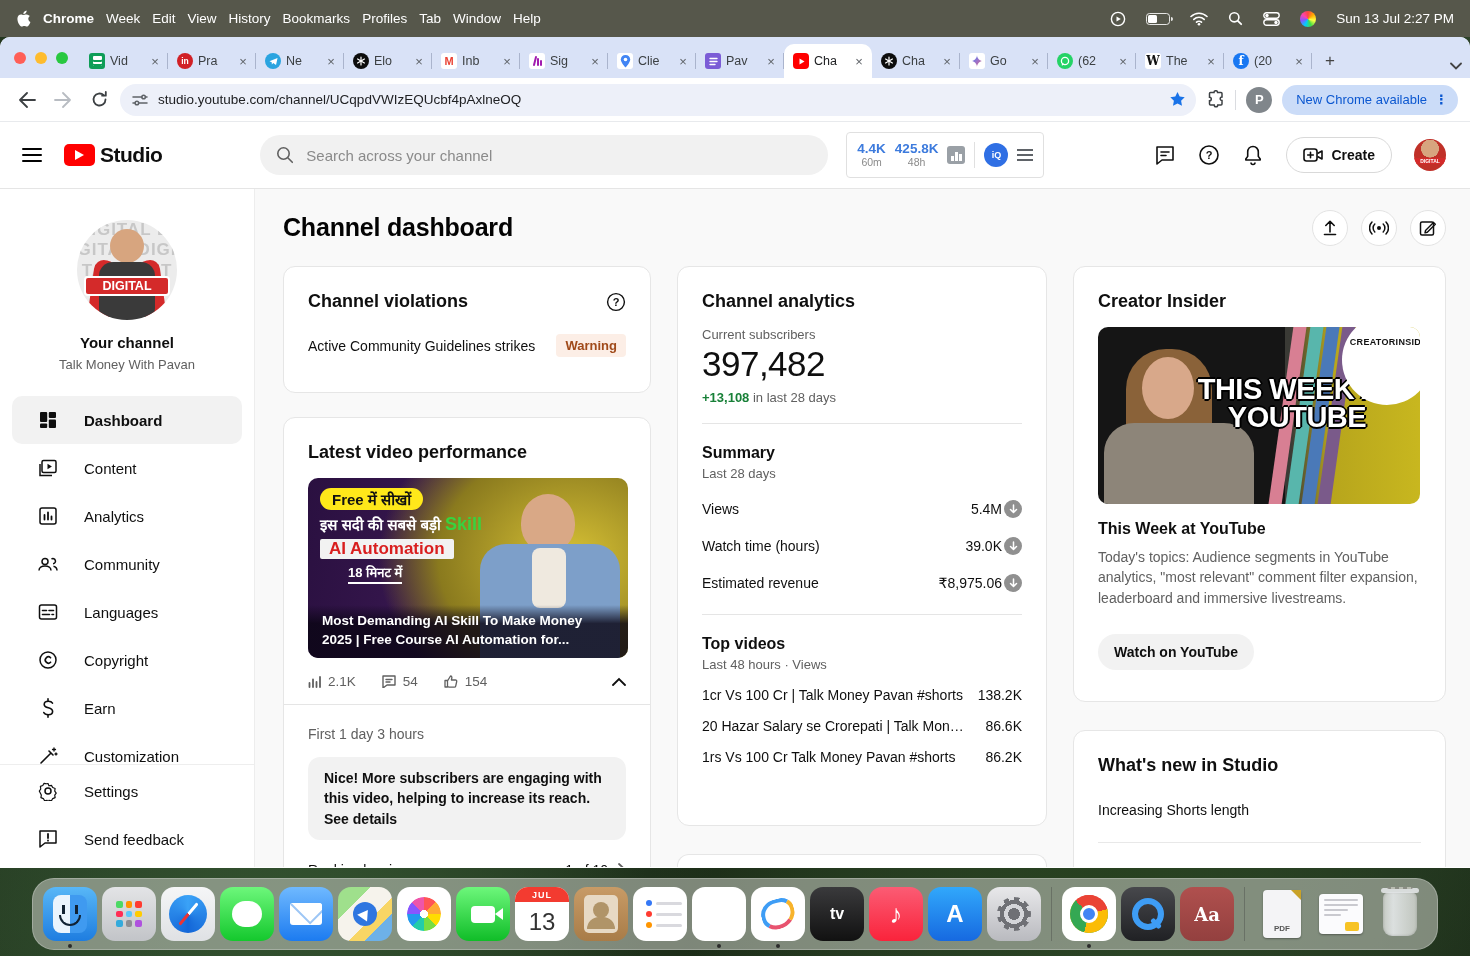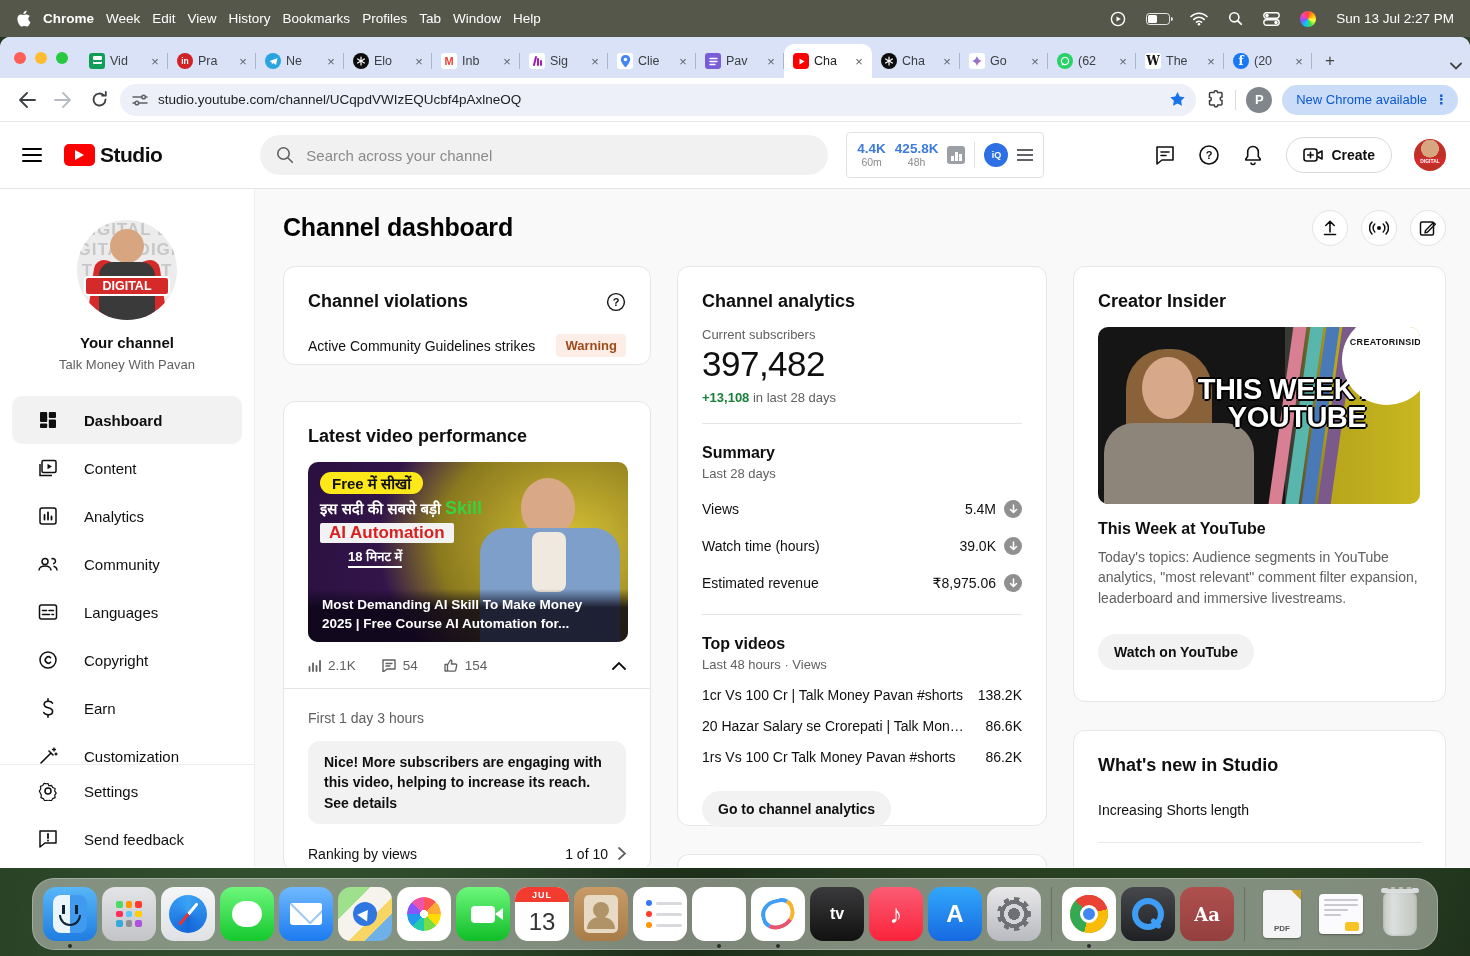--- a/index.html
+++ b/index.html
@@ -130,21 +130,21 @@
   .page-title { font-size:25px; font-weight:600; color:#030303; letter-spacing:-0.2px; }
   .head-actions { margin-left:auto; display:flex; gap:13px; }
   .circle-btn { width:36px; height:36px; border-radius:50%; background:#fff; border:1px solid #e3e3e3; display:flex; align-items:center; justify-content:center; color:#0f0f0f; }
 
   .cols { display:flex; gap:26px; align-items:flex-start; }
   .col1{width:368px;flex:0 0 368px;} .col2{width:370px;flex:0 0 370px;} .col3{width:373px;flex:0 0 373px;}
   .card { background:#fff; border:1px solid #e6e6e6; border-radius:12px; padding:24px; }
   .card-title { font-size:18px; font-weight:600; color:#0f0f0f; }
 
   
-  .card.violations { height:99px; margin-bottom:36px; }
+  .card.violations { height:127px; margin-bottom:24px; }
   .viol-head { display:flex; align-items:center; justify-content:space-between; }
   .viol-row { margin-top:22px; display:flex; align-items:center; justify-content:space-between; }
   .viol-label { font-size:14px; color:#0f0f0f; }
   .badge-warning { background:#fceee6; color:#a04a1a; font-size:13px; font-weight:600; border-radius:4px; padding:4px 9px; }
 
   
   .card.latest { height:470px; }
   .thumbA { position:relative; width:320px; height:180px; border-radius:10px; overflow:hidden; margin-top:15px;
     background: radial-gradient(240px 200px at 82% 45%, #d8c235 0%, #8a7a1e 55%, transparent 80%),
                 linear-gradient(100deg,#2a1040 0%,#3d1a55 55%,#4a3a12 100%); }
@@ -171,21 +171,21 @@
   
   .card.analytics { height:560px; }
   .an-sub-label { margin-top:15px; font-size:13px; color:#606060; }
   .an-count { margin-top:2px; font-size:35px; font-weight:500; color:#0f0f0f; letter-spacing:-0.5px; }
   .an-delta { margin-top:6px; font-size:13px; color:#606060; }
   .an-delta b { color:#188038; font-weight:600; }
   .an-div { height:1px; background:#e5e5e5; margin:18px 0 0; }
   .an-sec-title { margin-top:20px; font-size:16px; font-weight:600; color:#0f0f0f; }
   .an-sec-sub { margin-top:4px; font-size:13px; color:#606060; }
   .an-row { margin-top:19px; display:flex; align-items:center; font-size:14px; color:#0f0f0f; }
-  .an-row-right { margin-left:auto; display:flex; align-items:center; gap:8px; }
+  .an-row-right { margin-left:auto; display:flex; align-items:center; gap:2px; }
   .down-circle { width:18px; height:18px; border-radius:50%; background:#909090; display:flex; align-items:center; justify-content:center; }
   .tv-row { margin-top:15px; display:flex; font-size:14px; color:#0f0f0f; }
   .tv-title { flex:1; white-space:nowrap; overflow:hidden; text-overflow:ellipsis; padding-right:14px; }
   .pill-btn { margin-top:26px; display:inline-block; background:#f2f2f2; border-radius:18px; height:36px; line-height:36px; padding:0 16px; font-size:14px; font-weight:600; color:#0f0f0f; }
   .card-sliver { margin-top:28px; height:40px; border-radius:12px 12px 0 0; border-bottom:none; padding:0; }
 
   
   .card.insider { height:436px; }
   .thumbB { position:relative; width:322px; height:177px; border-radius:10px; overflow:hidden; margin-top:15px;
     background:linear-gradient(90deg,#151515 0 58%, #3a3a35 58% 60%, #b7a51c 72%, #c8b71f 100%); }
@@ -895,21 +895,20 @@
               </div>
               <div class="tv-row">
                 <span class="tv-title">20 Hazar Salary se Crorepati | Talk Money Pav...</span>
                 <span>86.6K</span>
               </div>
               <div class="tv-row">
                 <span class="tv-title">1rs Vs 100 Cr Talk Money Pavan #shorts</span>
                 <span>86.2K</span>
               </div>
 
-              <span class="pill-btn">Go to channel analytics</span>
             </section>
             <section class="card card-sliver"></section>
           </div>
 
           <div class="col3">
             <section class="card insider">
               <div class="card-title">Creator Insider</div>
               <div class="thumbB">
                 <div class="stripe s1"></div>
                 <div class="stripe s2"></div>

